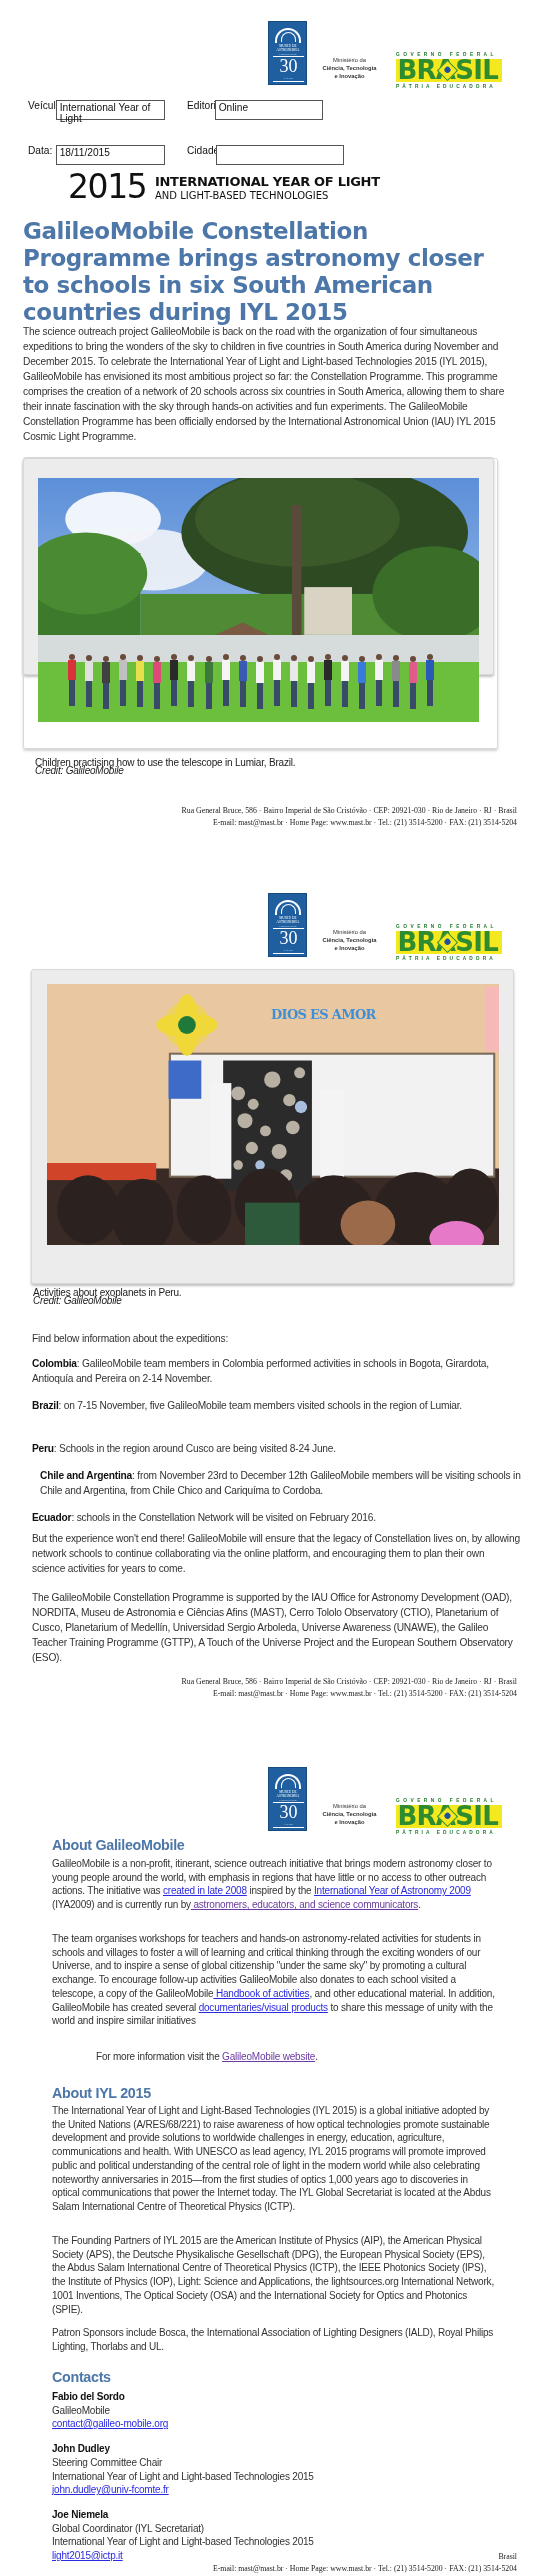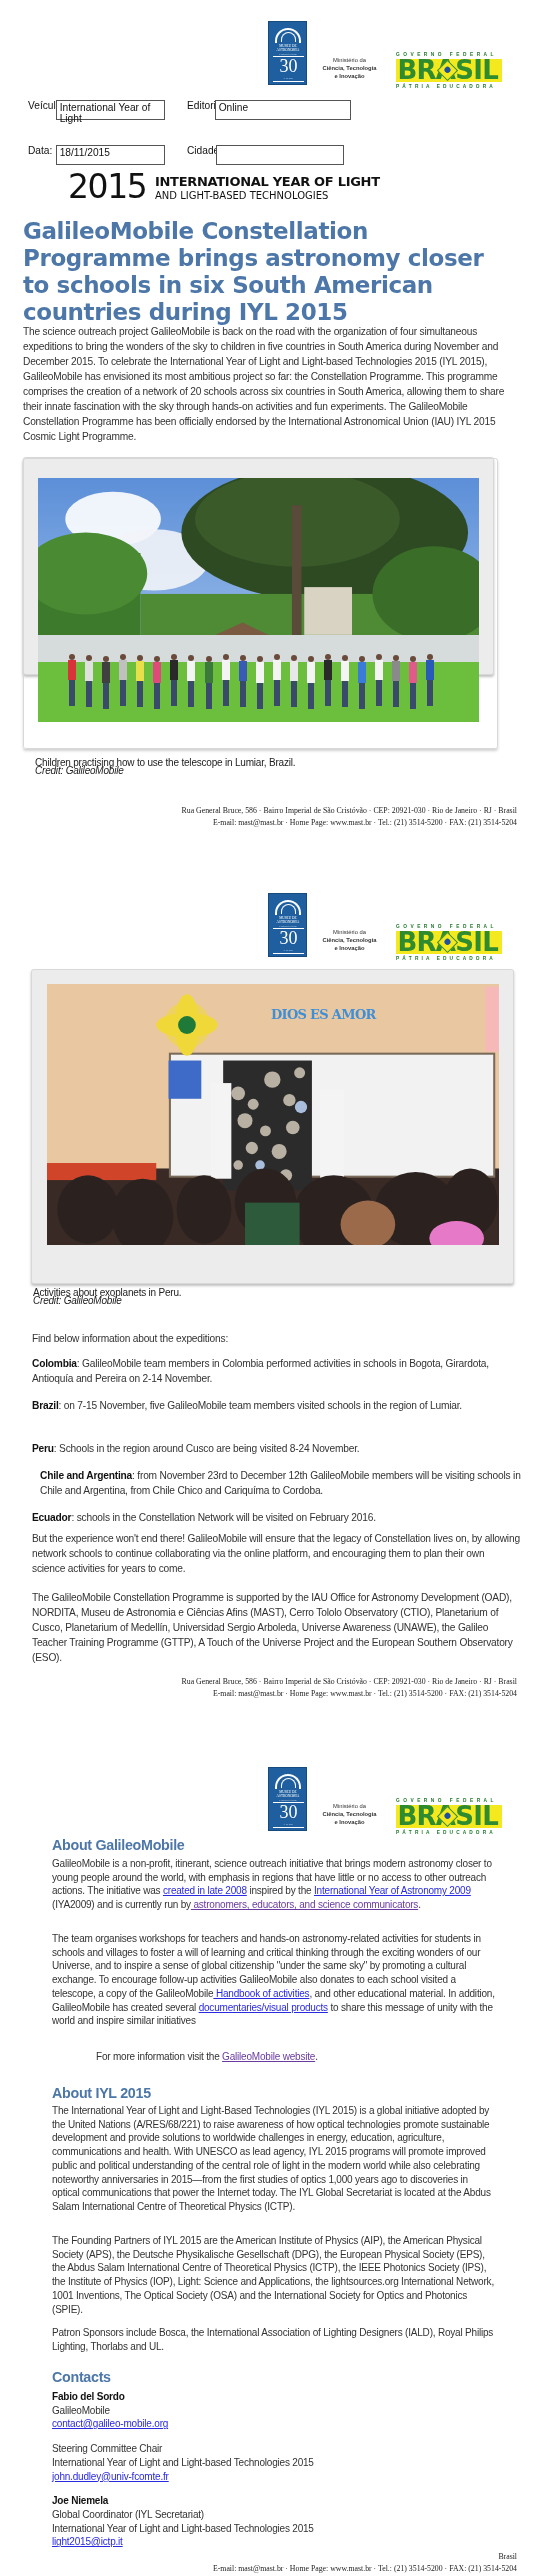--- a/index.html
+++ b/index.html
@@ -79,21 +79,21 @@
         <span>BRASIL</span>
         <div class="flag"></div>
       </div>
     <div class="bot">PÁTRIA EDUCADORA</div>
   </div>
 </div>
 
 <div class="field-label" style="left:28px; top:100px;">Veículo:</div>
 <div class="field-box" style="left:56px; top:100px; width:109px;">International Year of Light</div>
 <div class="field-label" style="left:187px; top:100px;">Editoria:</div>
-<div class="field-box" style="left:215px; top:100px; width:136px;">Online</div>
+<div class="field-box" style="left:215px; top:100px; width:108px;">Online</div>
 
 <div class="field-label" style="left:28px; top:145px;">Data:</div>
 <div class="field-box" style="left:56px; top:145px; width:109px;">18/11/2015</div>
 <div class="field-label" style="left:187px; top:145px;">Cidade:</div>
 <div class="field-box" style="left:216px; top:145px; width:128px;"></div>
 
 <div class="iyl-banner" style="left:68px; top:171px;">
   <div class="iyl-year">2015</div>
   <div class="iyl-l1">INTERNATIONAL YEAR OF LIGHT</div>
   <div class="iyl-l2">AND LIGHT-BASED TECHNOLOGIES</div>
@@ -336,21 +336,21 @@
 <div class="caption" style="left:33px; top:1289px; width:341px;">
   <span>Activities about exoplanets in Peru.</span>
   <i>Credit: GalileoMobile</i>
 </div>
 
 <p class="body-text p-abs" style="left:32px; top:1331px; width:478px;">Find below information about the expeditions:</p>
 
 <div id="expeditions" class="body-text p-abs" style="left:32px; top:1356px; width:485px;">
     <p style="position: absolute; top: 0px; left: 0px; width: 485px;"><b class="c">Colombia</b><span>:  GalileoMobile team members in Colombia performed activities in schools in Bogota, Girardota, Antioquía and Pereira on 2-14 November.</span></p>
     <p style="position: absolute; top: 42px; left: 0px; width: 485px;"><b class="c">Brazil</b><span>: on 7-15 November, five GalileoMobile team members visited schools in the region of Lumiar.</span></p>
-    <p style="position: absolute; top: 85px; left: 0px; width: 485px;"><b class="c">Peru</b><span>: Schools in the region around Cusco are being visited 8-24 November.</span></p>
+    <p style="position: absolute; top: 85px; left: 0px; width: 485px;"><b class="c">Peru</b><span>: Schools in the region around Cusco are being visited 8-24 June.</span></p>
     <p style="position: absolute; top: 112px; left: 8px; width: 485px;"><b class="c">Chile and Argentina</b><span>: from November 23rd to December 12th GalileoMobile members will be visiting schools in Chile and Argentina, from Chile Chico and Cariquíma to Cordoba.</span></p>
     <p style="position: absolute; top: 154px; left: 0px; width: 485px;"><b class="c">Ecuador</b><span>: schools in the Constellation Network will be visited on February 2016.</span></p>
   </div>
 
 <p class="body-text p-abs" style="left:32px; top:1531px; width:488px;">But the experience won't end there! GalileoMobile will ensure that the legacy of Constellation lives on, by allowing network schools to continue collaborating via the online platform, and encouraging them to plan their own science activities for years to come.</p>
 <p class="body-text p-abs" style="left:32px; top:1590px; width:488px;">The GalileoMobile Constellation Programme is supported by the IAU Office for Astronomy Development (OAD), NORDITA, Museu de Astronomia e Ciências Afins (MAST), Cerro Tololo Observatory (CTIO), Planetarium of Cusco, Planetarium of Medellín, Universidad Sergio Arboleda, Universe Awareness (UNAWE), the Galileo Teacher Training Programme (GTTP), A Touch of the Universe Project and the European Southern Observatory (ESO).</p>
 
 <div class="footer-addr" style="top:1676px;">
   <div>Rua General Bruce, 586 · Bairro Imperial de São Cristóvão · CEP: 20921-030 · Rio de Janeiro · RJ · Brasil</div>
   <div>E-mail: mast@mast.br · Home Page: www.mast.br · Tel.: (21) 3514-5200 · FAX: (21) 3514-5204</div>
@@ -403,20 +403,21 @@
 
 <h2 class="section-h" style="left:52px; top:2369px;">Contacts</h2>
 
 <div id="contacts" class="body-text p-abs" style="left:52px; top:2390px; width:444px; line-height:13.7px; font-size:10px;">
     <div style="margin-bottom: 11px;">
       <div style="font-weight: bold; color: rgb(17, 17, 17);">Fabio del Sordo</div>
       <div>GalileoMobile</div>
       <a class="lnk" href="#" style="display: block;">contact@galileo-mobile.org</a>
     </div>
     <div style="margin-bottom: 11px;">
+      <div style="font-weight: bold; color: rgb(17, 17, 17);">John Dudley</div>
       <div>Steering Committee Chair</div>
       <div>International Year of Light and Light-based Technologies 2015</div>
       <a class="lnk" href="#" style="display: block;">john.dudley@univ-fcomte.fr</a>
     </div>
     <div style="margin-bottom: 11px;">
       <div style="font-weight: bold; color: rgb(17, 17, 17);">Joe Niemela</div>
       <div>Global Coordinator (IYL Secretariat)</div>
       <div>International Year of Light and Light-based Technologies 2015</div>
       <a class="lnk" href="#" style="display: block;">light2015@ictp.it</a>
     </div>

